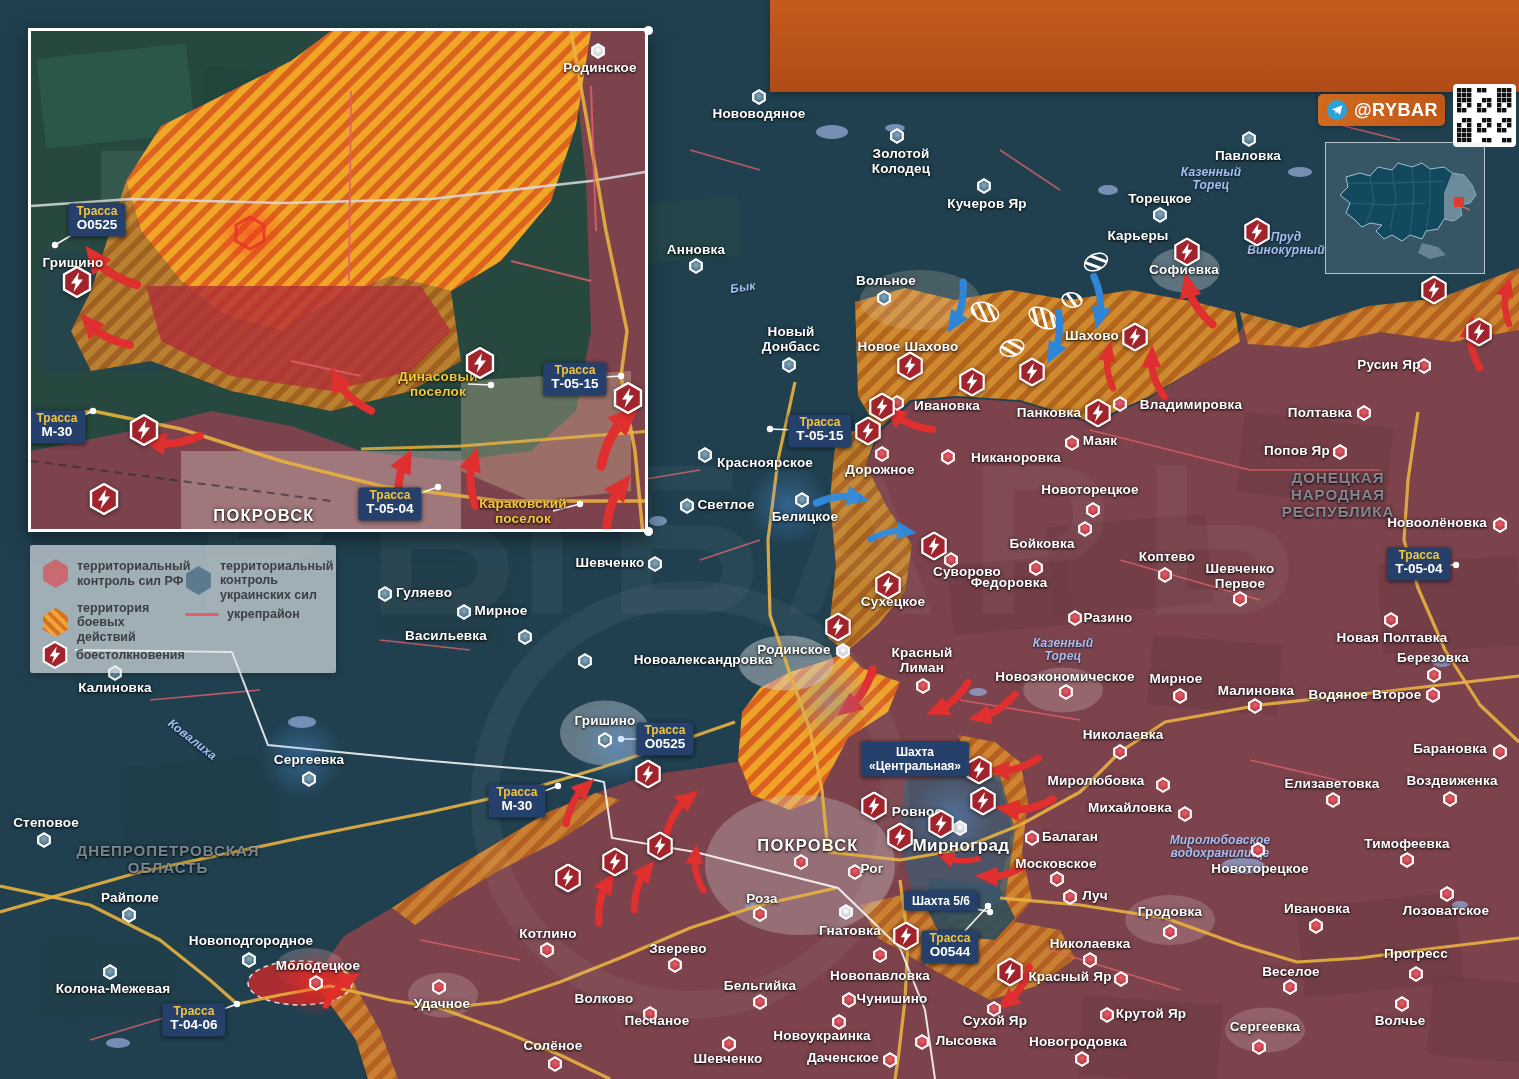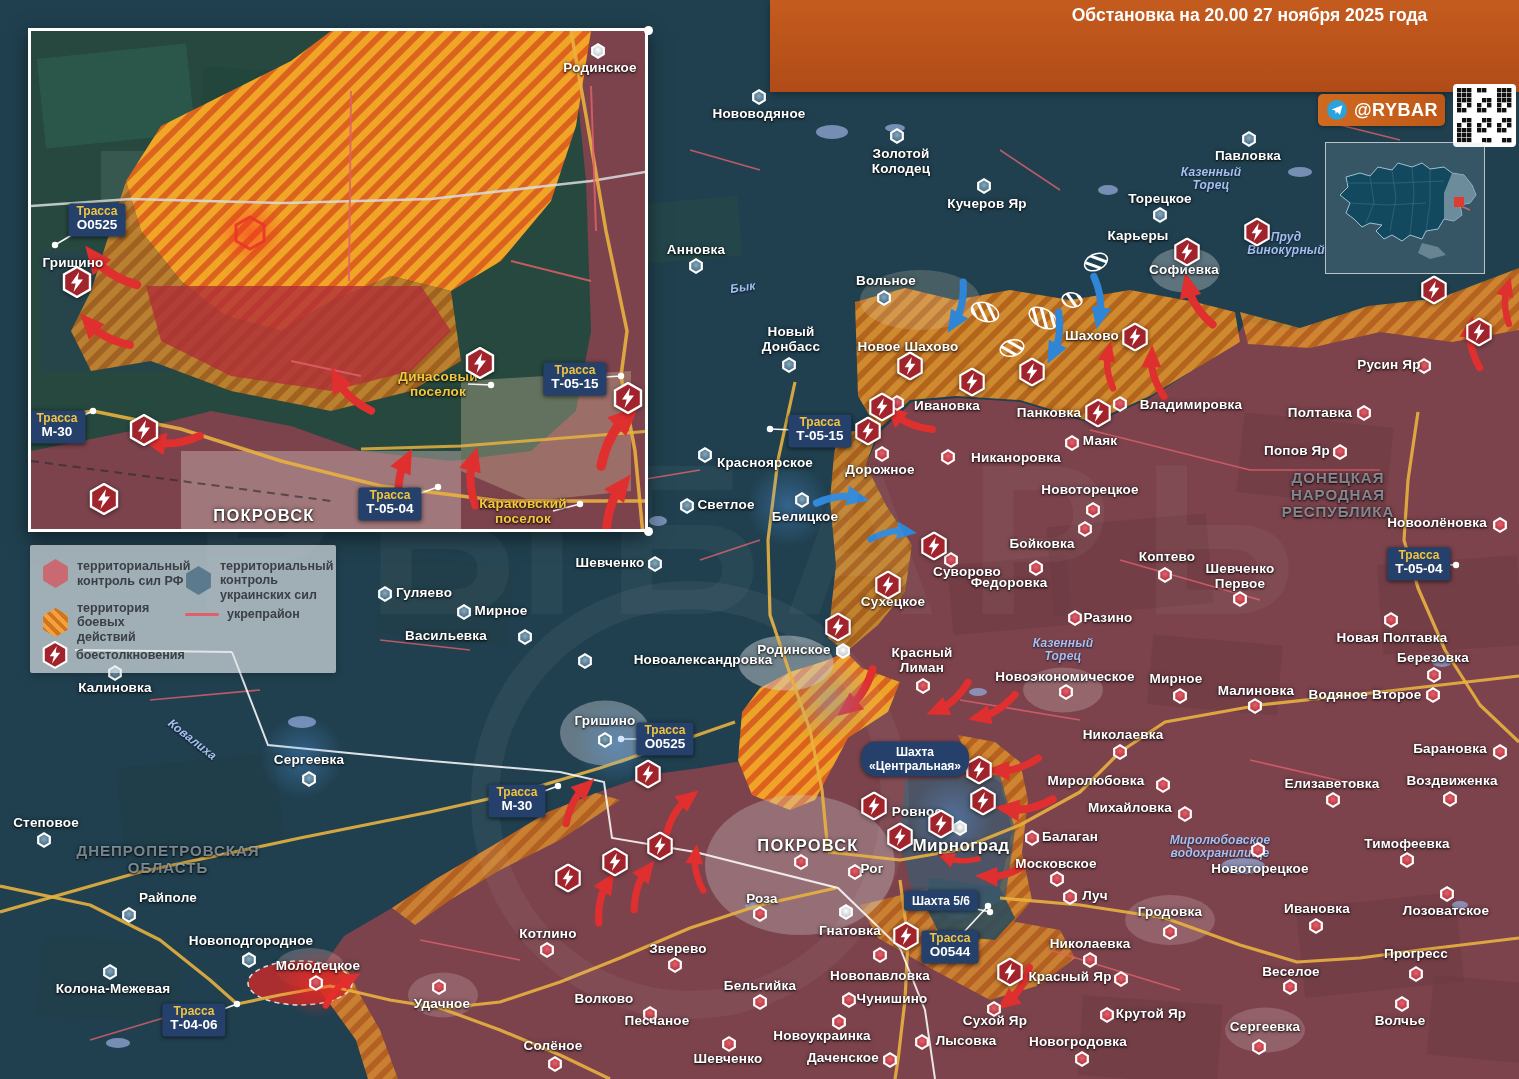--- a/index.html
+++ b/index.html
@@ -496,21 +496,21 @@
         <i></i>
       </div>
       <div class="lbl" style="position: absolute; left: 309px; top: 760px;">Сергеевка</div>
       <div class="pin ua" style="position: absolute; left: 44px; top: 840px;">
         <i></i>
       </div>
       <div class="lbl" style="position: absolute; left: 46px; top: 823px;">Степовое</div>
       <div class="pin ua" style="position: absolute; left: 129px; top: 915px;">
         <i></i>
       </div>
-      <div class="lbl" style="position: absolute; left: 130px; top: 898px; margin-left: 38px;">Райполе</div>
+      <div class="lbl" style="position: absolute; left: 130px; top: 898px;">Райполе</div>
       <div class="pin ua" style="position: absolute; left: 110px; top: 972px;">
         <i></i>
       </div>
       <div class="lbl" style="position: absolute; left: 113px; top: 989px;">Колона-Межевая</div>
       <div class="pin ua" style="position: absolute; left: 249px; top: 960px;">
         <i></i>
       </div>
       <div class="lbl" style="position: absolute; left: 251px; top: 941px;">Новоподгородное</div>
       <div class="pin ru" style="position: absolute; left: 316px; top: 983px;">
         <i></i>
@@ -861,21 +861,21 @@
         <span class="n">Т-04-06</span>
       </div>
       <div class="roadbox" style="position: absolute; left: 1419px; top: 564px;">
         <span class="t">Трасса</span>
         <span class="n">Т-05-04</span>
       </div>
       <div class="roadbox" style="position: absolute; left: 950px; top: 947px;">
         <span class="t">Трасса</span>
         <span class="n">О0544</span>
       </div>
-      <div class="facbox" style="position: absolute; left: 915px; top: 759px; border-radius: 15px;">Шахта
+      <div class="facbox" style="position: absolute; left: 915px; top: 759px;">Шахта
 «Центральная»</div>
       <div class="facbox" style="position: absolute; left: 941px; top: 901px;">Шахта 5/6</div>
     </div>
 
   <div id="inset">
     <svg id="inset-art" width="620" height="504">
       <rect width="620" height="504" fill="#26483e"></rect>
       <g opacity=".8">
         <rect x="10" y="20" width="150" height="90" fill="#2e5c4e" transform="rotate(-6 85 65)"></rect>
         <rect x="170" y="40" width="140" height="80" fill="#24463c" transform="rotate(4 240 80)"></rect>
@@ -1007,21 +1007,20 @@
             <polygon points="17,6 9,17.5 13.7,17.5 11.5,26 21,13.5 15.8,13.5" fill="#fff"></polygon>
           </svg>
         </div>
       </div>
     <div class="glow red" style="left:219px;top:202px"></div>
   </div>
   <div class="cdot" style="left:644px;top:26px"></div>
   <div class="cdot" style="left:644px;top:527px"></div>
 
   <div id="banner">
-    <div class="t2">Обстановка на 20.00 27 ноября 2025 года</div>
   </div>
 
   <div id="badge">
     <span class="tg">
       <svg width="12" height="12" viewBox="0 0 20 20">
           <polygon points="1,9 19,2 15,18 10,13 8,17 7,11" fill="#fff"></polygon>
         </svg>
     </span>
     <span class="h">@RYBAR</span>
   </div>

